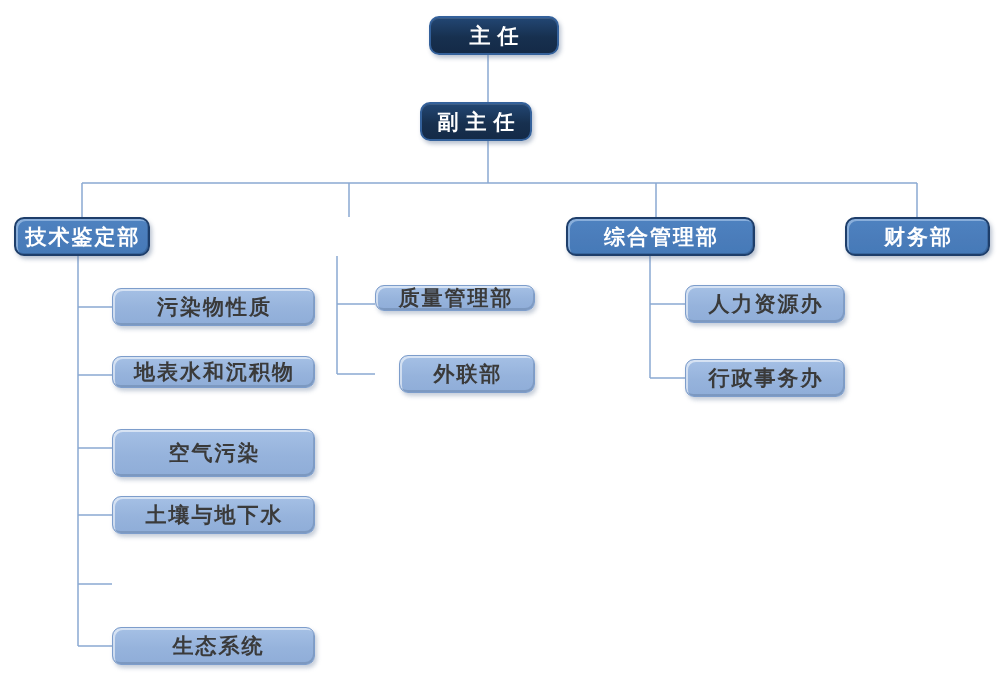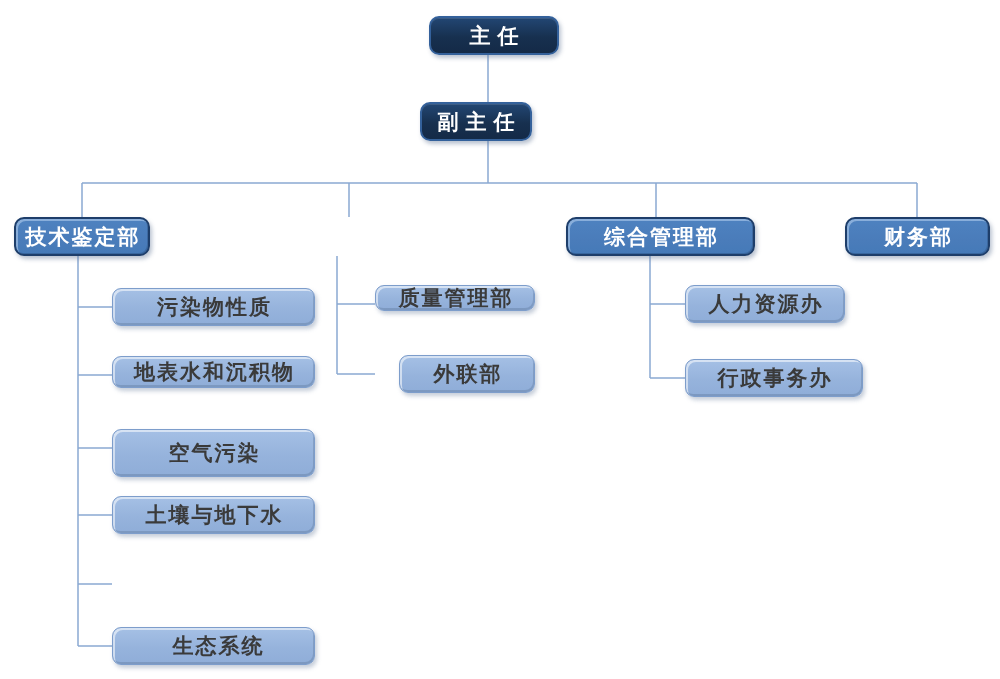--- a/index.html
+++ b/index.html
@@ -129,15 +129,15 @@
 
 
   <div class="node light" style="left:112px; top:627px; width:203px; height:38px;padding-left:10px;">生态系统</div>
 
   <div class="node light" style="left:375px; top:285px; width:160px; height:26px;">质量管理部</div>
 
   <div class="node light" style="left:375px; top:355px; width:136px; height:38px;margin-left:24px;">外联部</div>
 
   <div class="node light" style="left:685px; top:285px; width:160px; height:38px;">人力资源办</div>
 
-  <div class="node light" style="left:685px; top:359px; width:178px; height:38px;">行政事务办</div>
+  <div class="node light" style="left:685px; top:359px; width:160px; height:38px;">行政事务办</div>
 
 </div>
 
 </body></html>

